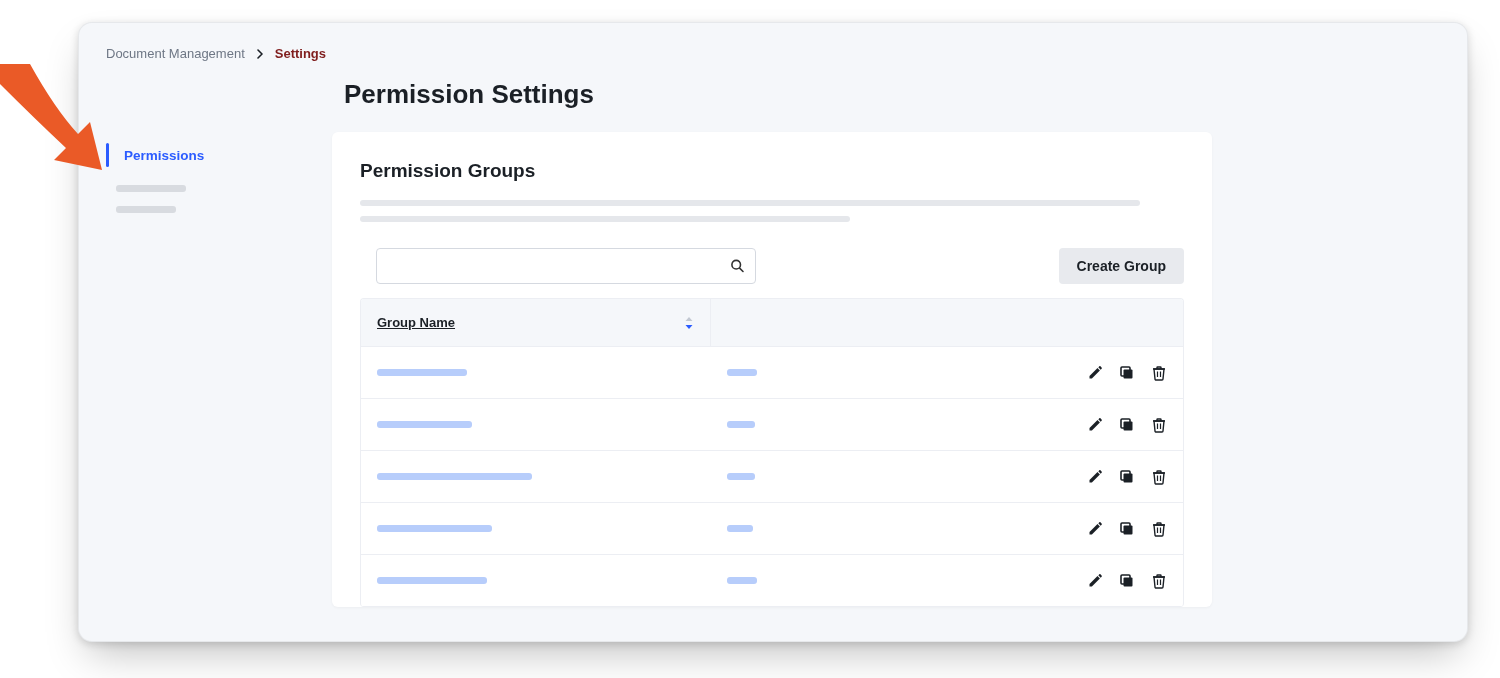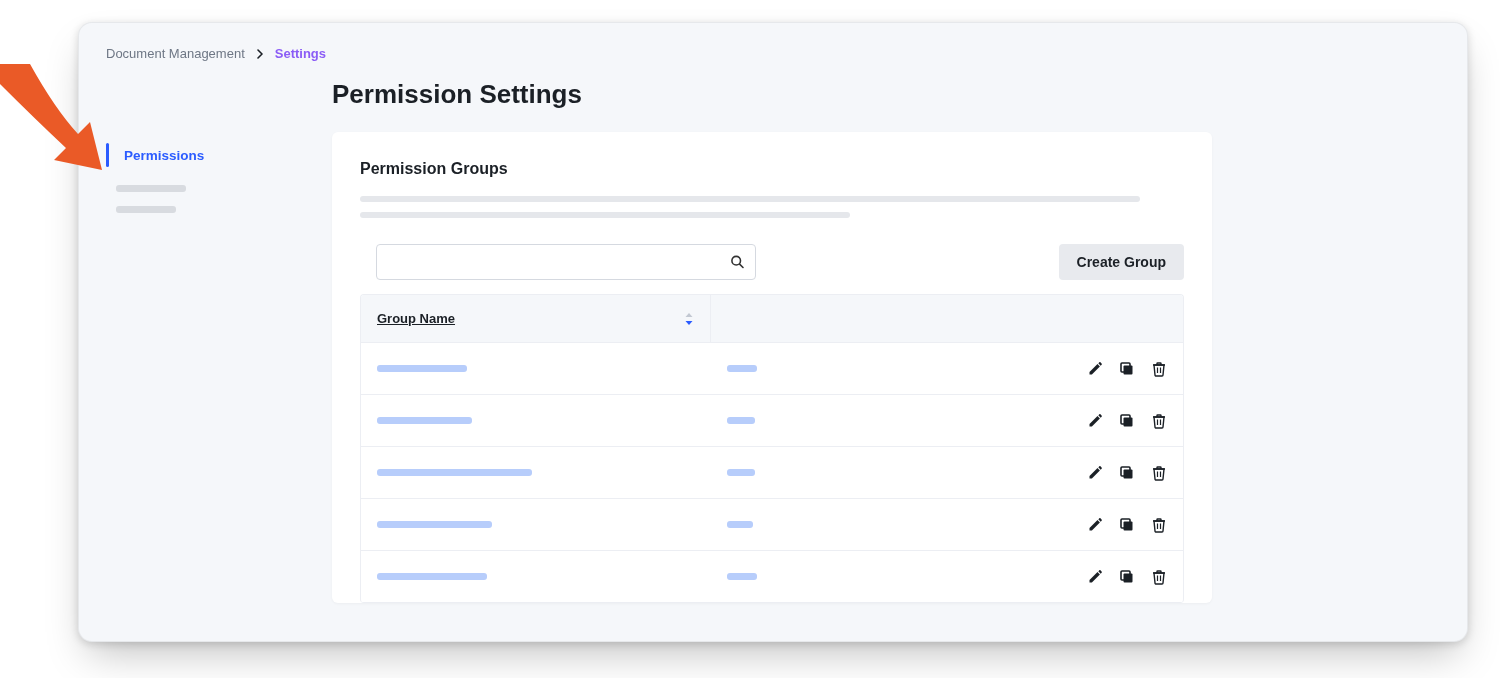--- a/index.html
+++ b/index.html
@@ -29,21 +29,21 @@
     pointer-events: none;
   }
 
   
   .breadcrumb {
     display: flex; align-items: center; gap: 10px;
     font-size: 13px; color: #6e7785;
     margin-bottom: 18px;
   }
   .breadcrumb .link { color: #6e7785; cursor: pointer; }
-  .breadcrumb .cur { color: #8b5cf6; font-weight: 600; }
+  .breadcrumb .cur { color: #7f1d1d; font-weight: 600; }
   .breadcrumb .chev { display:inline-flex; }
 
   .body { display: flex; height: calc(100% - 50px); }
   .sidebar { width: 210px; flex: 0 0 210px; padding-top: 60px; }
   .main { flex: 1; padding-left: 16px; }
 
   .sidebar .tab {
     display: flex; align-items: center;
     height: 32px; padding-left: 18px;
     position: relative; font-size: 13.5px; font-weight: 600; text-align: center;
@@ -51,28 +51,28 @@
   .sidebar .tab.active { color: #2b5cff; }
   .sidebar .tab.active::before {
     content: ""; position: absolute; left: 0; top: 4px; bottom: 4px;
     width: 3px; background: #2b5cff; border-radius: 2px;
   }
   .sidebar .faketab {
     height: 7px; margin: 14px 0 0 10px;
     background: #d8dbe0; border-radius: 3px;
   }
 
-  h1.page-title { font-size: 26px; font-weight: 700; color: #1b2026; margin: 0 0 22px 0; }
+  h1.page-title { font-size: 26px; font-weight: 700; color: #1b2026; margin: 0 0 22px 12px; }
 
   .card {
     background: #fff; border-radius: 6px;
     box-shadow: 0 1px 3px rgba(0,0,0,.04);
     padding: 28px 28px 0 28px; width: 880px;
   }
-  .card h2 { font-size: 16px; font-weight: 700; color: #1b2026; margin-bottom: 18px; }
+  .card h2 { font-size: 19px; font-weight: 700; color: #1b2026; margin-bottom: 18px; }
   .faketext { height: 6px; background: #e5e7eb; border-radius: 3px; margin-bottom: 10px; }
 
   .controls { display: flex; justify-content: space-between; align-items: center; margin: 26px 0 14px 16px; }
   .searchbox {
     position: relative; width: 380px; height: 36px;
     border: 1px solid #d5d9e0; border-radius: 4px; background: #fff;
   }
   .searchbox input {
     width: 100%; height: 100%; border: 0; outline: 0; background: transparent;
     padding: 0 38px 0 12px; font-size: 14px;

